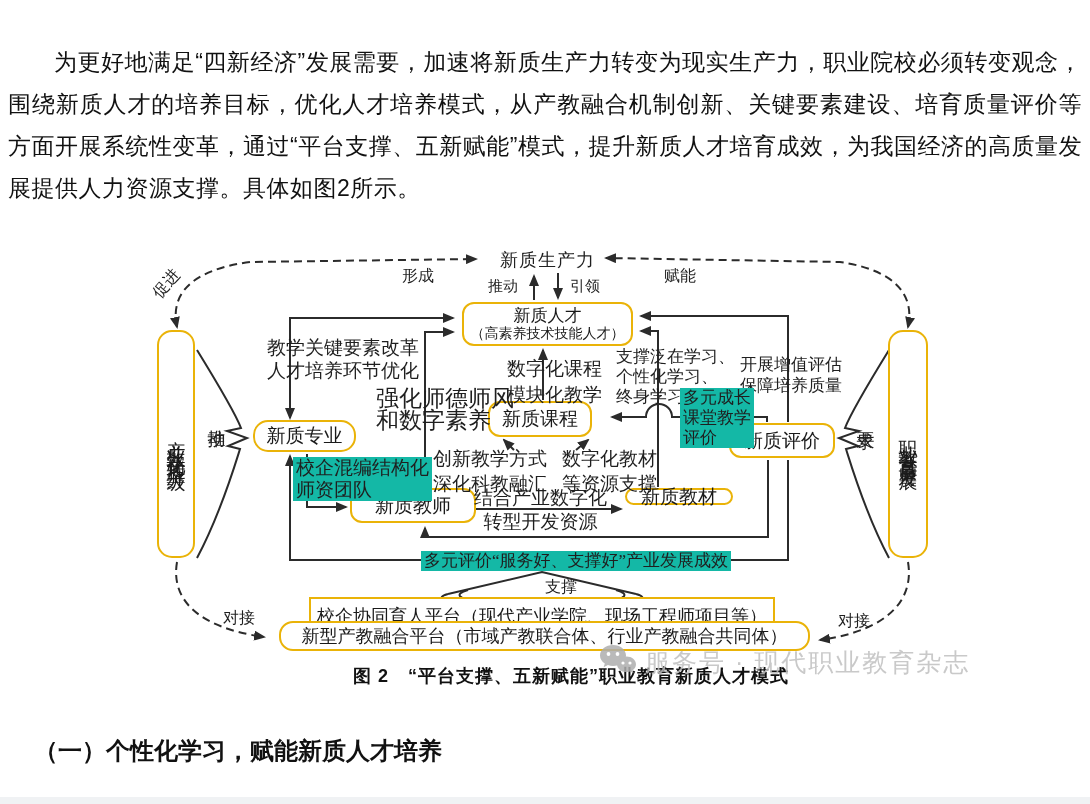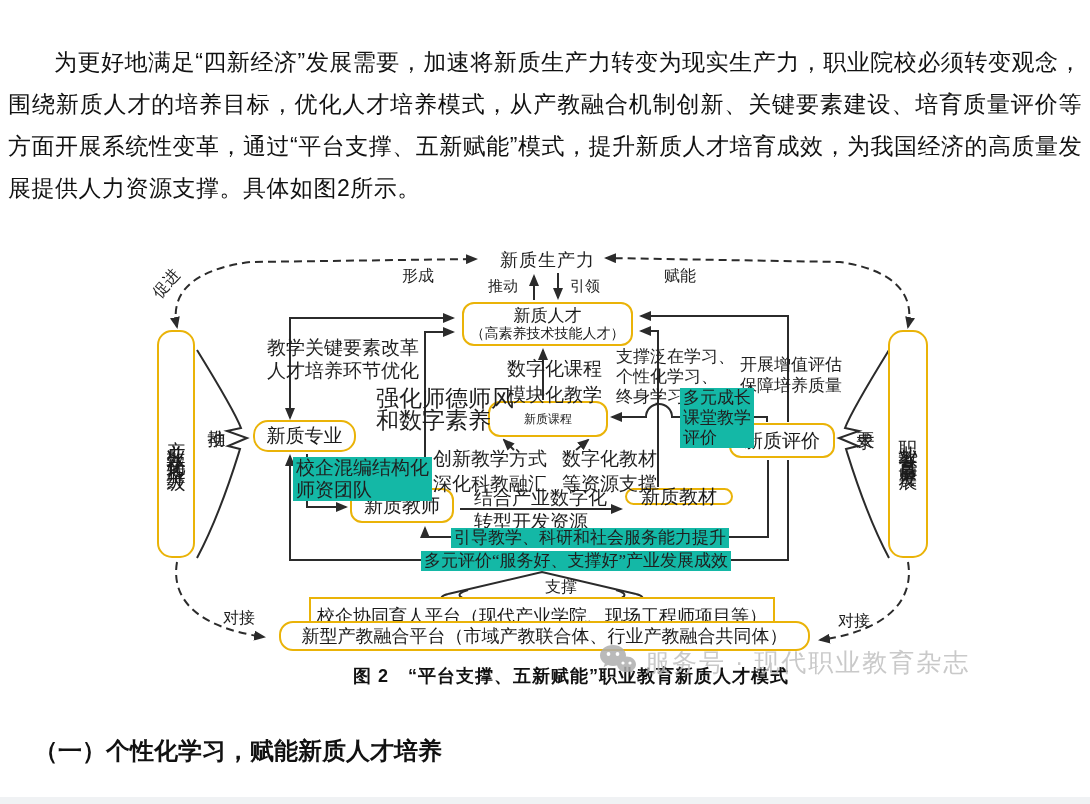--- a/index.html
+++ b/index.html
@@ -79,22 +79,22 @@
 
   <div class="box vbox" style="left:157px;top:330px;width:38px;height:228px;border-radius:15px;font-size:19px;">产业数字化转型升级</div>
   <div class="box vbox" style="left:888px;top:330px;width:40px;height:228px;border-radius:15px;font-size:19px;">职业教育高质量发展</div>
 
   <div class="box" style="left:462px;top:302px;width:171px;height:44px;border-width:2.5px;flex-direction:column;line-height:1.15;">
     <span style="font-size:17px;">新质人才</span>
     <span style="font-size:14px;">（高素养技术技能人才）</span>
   </div>
 
   <div class="box" style="left:253px;top:420px;width:103px;height:32px;border-radius:15px;font-size:19px;">新质专业</div>
-  <div class="box" style="left:488px;top:401px;width:120px;height:36px;font-size:12px;">新质课程</div>
-  <div class="box" style="left:350px;top:488px;width:104px;height:35px;font-size:19px;">新质教师</div>
+  <div class="box" style="left:488px;top:401px;width:104px;height:36px;font-size:19px;">新质课程</div>
+  <div class="box" style="left:350px;top:488px;width:126px;height:35px;font-size:19px;">新质教师</div>
   <div class="box" style="left:625px;top:488px;width:108px;height:17px;font-size:19px;">新质教材</div>
   <div class="box" style="left:729px;top:423px;width:106px;height:35px;font-size:19px;">新质评价</div>
 
   <div class="box" style="left:309px;top:597px;width:466px;height:37px;border-radius:0;font-size:18px;">校企协同育人平台（现代产业学院、现场工程师项目等）</div>
   <div class="box" style="left:279px;top:621px;width:531px;height:30px;border-radius:14px;border-width:2.5px;font-size:18px;">新型产教融合平台（市域产教联合体、行业产教融合共同体）</div>
 
   <div class="lbl" style="left:500px;top:250px;font-size:18px;letter-spacing:1px;">新质生产力</div>
   <div class="lbl" id="lbl-cujin" style="left:150px;top:274px;font-size:16px;">促进</div>
   <div class="lbl" style="left:402px;top:266px;font-size:16px;">形成</div>
   <div class="lbl" style="left:664px;top:266px;font-size:16px;">赋能</div>
@@ -116,23 +116,22 @@
 保障培养质量</div>
   <div class="lbl wbg" style="left:680px;top:388px;font-size:17px;line-height:20px;">多元成长
 课堂教学
 评价</div>
   <div class="lbl" style="left:433px;top:446px;font-size:19px;line-height:25px;text-align:right;">创新教学方式
 深化科教融汇</div>
   <div class="lbl" style="left:562px;top:446px;font-size:19px;line-height:25px;">数字化教材
 等资源支撑</div>
   <div class="lbl wbg" style="left:293px;top:457px;font-size:19px;line-height:22px;">校企混编结构化
 师资团队</div>
-  <div class="lbl" style="left:474px;top:486px;font-size:19px;line-height:24px;">结合产业数字化
+  <div class="lbl" style="left:474px;top:486px;font-size:19px;line-height:24px;text-align:center;">结合产业数字化
 转型开发资源</div>
-  <div class="lbl wbg" style="left:451px;top:528px;font-size:17px;">引导教学、科研和社会服务能力提升</div>
   <div class="lbl wbg" style="left:421px;top:551px;font-size:17px;">多元评价“服务好、支撑好”产业发展成效</div>
   <div class="lbl" style="left:545px;top:577px;font-size:16px;">支撑</div>
   <div class="lbl" style="left:223px;top:608px;font-size:16px;">对接</div>
   <div class="lbl" style="left:838px;top:611px;font-size:16px;">对接</div>
 
   <div id="caption">图 2　“平台支撑、五新赋能”职业教育新质人才模式</div>
 
   <div id="watermark">
     <span>
       <svg width="38" height="32" viewBox="0 0 38 32">

